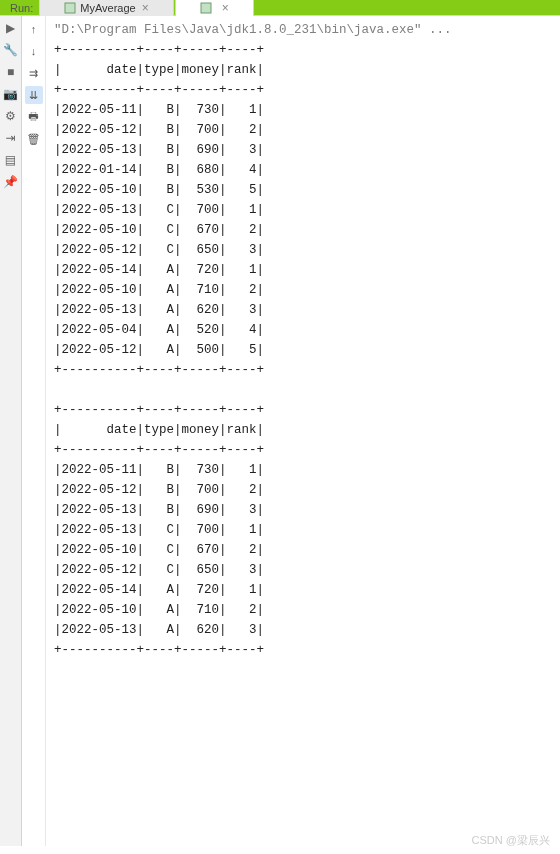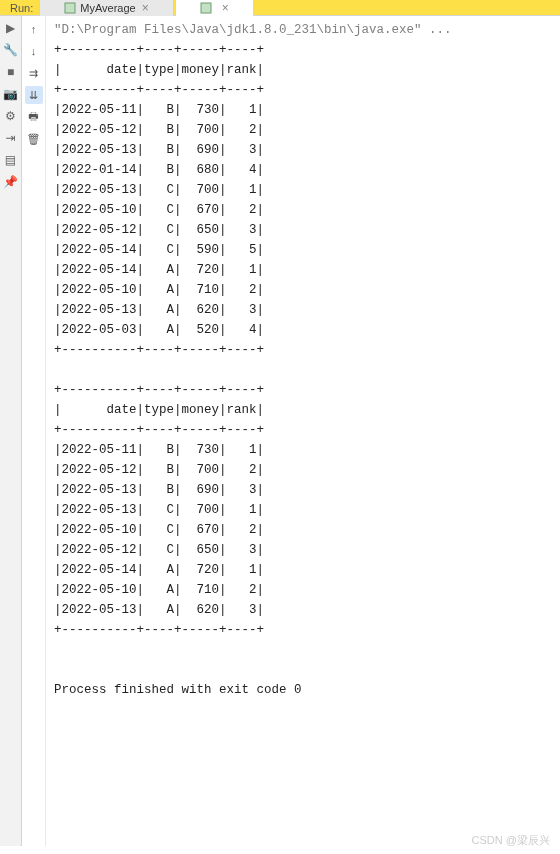--- a/index.html
+++ b/index.html
@@ -10,21 +10,21 @@
       width: 560px;
       height: 854px;
       overflow: hidden;
       position: relative;
     }
     .top-bar {
       display: flex;
       align-items: center;
       height: 16px;
       border-bottom: 1px solid #d4d4d4;
-      background: #fde047;
+      background: #84cc16;
       padding-left: 4px;
     }
     .run-label {
       font-size: 11px;
       color: #555;
       padding: 0 6px;
     }
     .tab {
       display: flex;
       align-items: center;
@@ -186,45 +186,45 @@
   <div class="console-area">
     <div class="cmd-line">"D:\Program Files\Java\jdk1.8.0_231\bin\java.exe" ...</div>
     <div class="output-line">+----------+----+-----+----+</div>
     <div class="output-line">|      date|type|money|rank|</div>
     <div class="output-line">+----------+----+-----+----+</div>
     <div id="table1-body">
         <div class="output-line">|2022-05-11|   B|  730|   1|</div>
         <div class="output-line">|2022-05-12|   B|  700|   2|</div>
         <div class="output-line">|2022-05-13|   B|  690|   3|</div>
         <div class="output-line">|2022-01-14|   B|  680|   4|</div>
+        <div class="output-line">|2022-05-10|   B|  530|   5|</div>
         <div class="output-line">|2022-05-13|   C|  700|   1|</div>
         <div class="output-line">|2022-05-10|   C|  670|   2|</div>
         <div class="output-line">|2022-05-12|   C|  650|   3|</div>
-        <div class="output-line">|2022-05-14|   C|  590|   5|</div>
         <div class="output-line">|2022-05-14|   A|  720|   1|</div>
         <div class="output-line">|2022-05-10|   A|  710|   2|</div>
         <div class="output-line">|2022-05-13|   A|  620|   3|</div>
-        <div class="output-line">|2022-05-03|   A|  520|   4|</div>
+        <div class="output-line">|2022-05-04|   A|  520|   4|</div>
+        <div class="output-line">|2022-05-12|   A|  500|   5|</div>
       </div>
     <div class="output-line">+----------+----+-----+----+</div>
     <div class="output-line">&nbsp;</div>
     <div class="output-line">+----------+----+-----+----+</div>
     <div class="output-line">|      date|type|money|rank|</div>
     <div class="output-line">+----------+----+-----+----+</div>
     <div id="table2-body">
         <div class="output-line">|2022-05-11|   B|  730|   1|</div>
         <div class="output-line">|2022-05-12|   B|  700|   2|</div>
         <div class="output-line">|2022-05-13|   B|  690|   3|</div>
         <div class="output-line">|2022-05-13|   C|  700|   1|</div>
         <div class="output-line">|2022-05-10|   C|  670|   2|</div>
         <div class="output-line">|2022-05-12|   C|  650|   3|</div>
         <div class="output-line">|2022-05-14|   A|  720|   1|</div>
         <div class="output-line">|2022-05-10|   A|  710|   2|</div>
         <div class="output-line">|2022-05-13|   A|  620|   3|</div>
       </div>
     <div class="output-line">+----------+----+-----+----+</div>
     <div class="output-line">&nbsp;</div>
     <div class="output-line">&nbsp;</div>
-    <div class="output-line">Process finished with exit code 0</div>
   </div>
 </div>
 
 <div class="watermark">CSDN @梁辰兴</div>
 
 </body></html>

